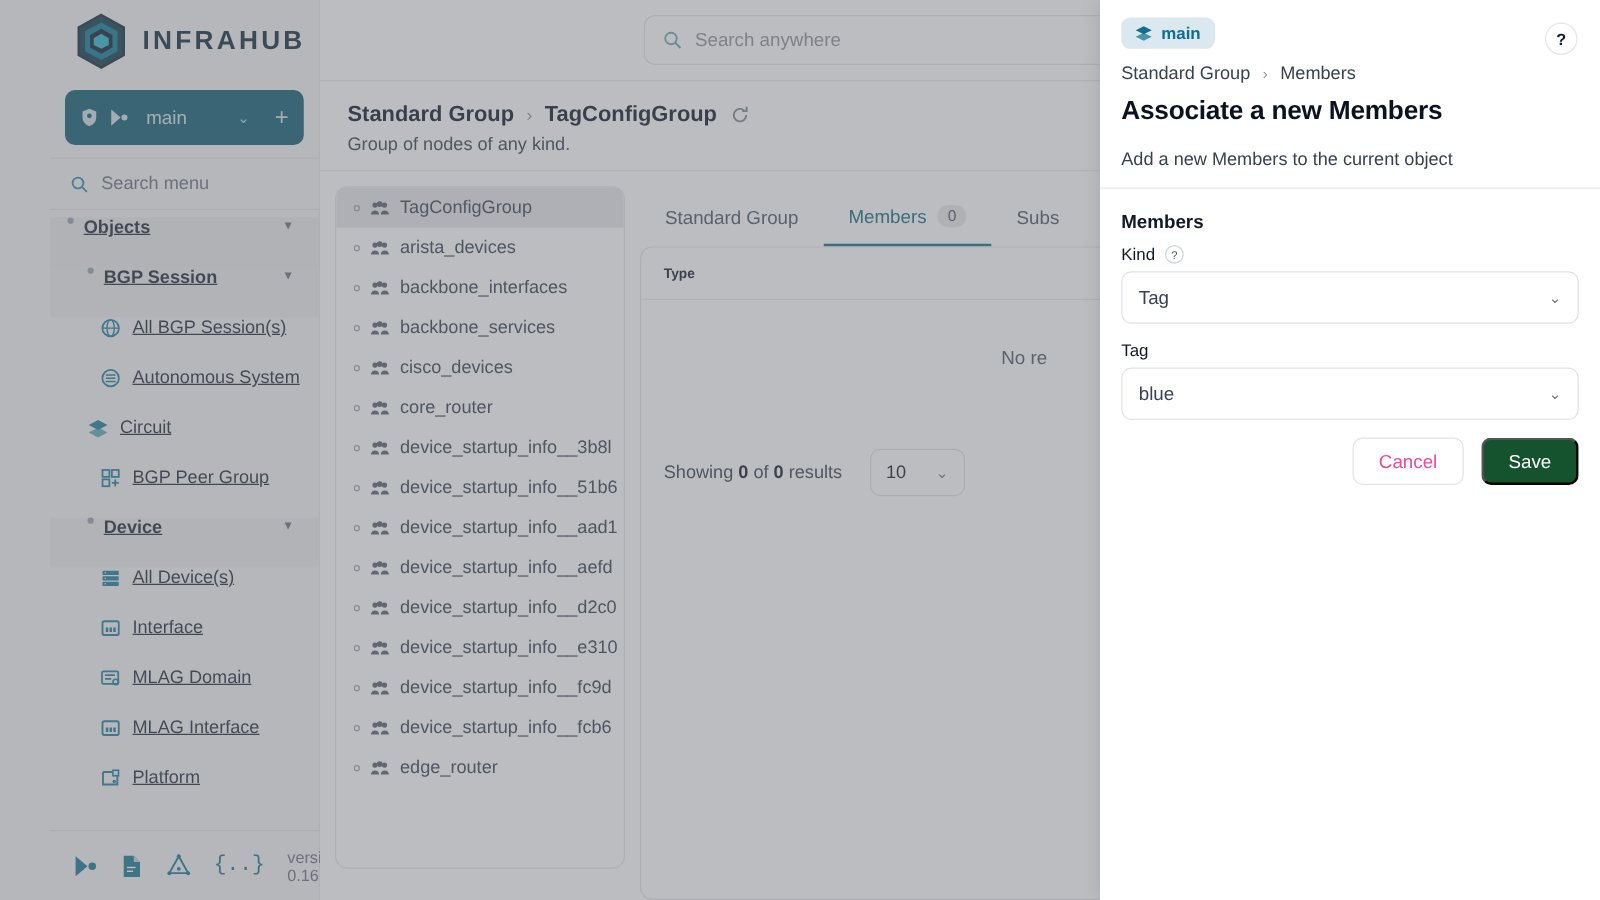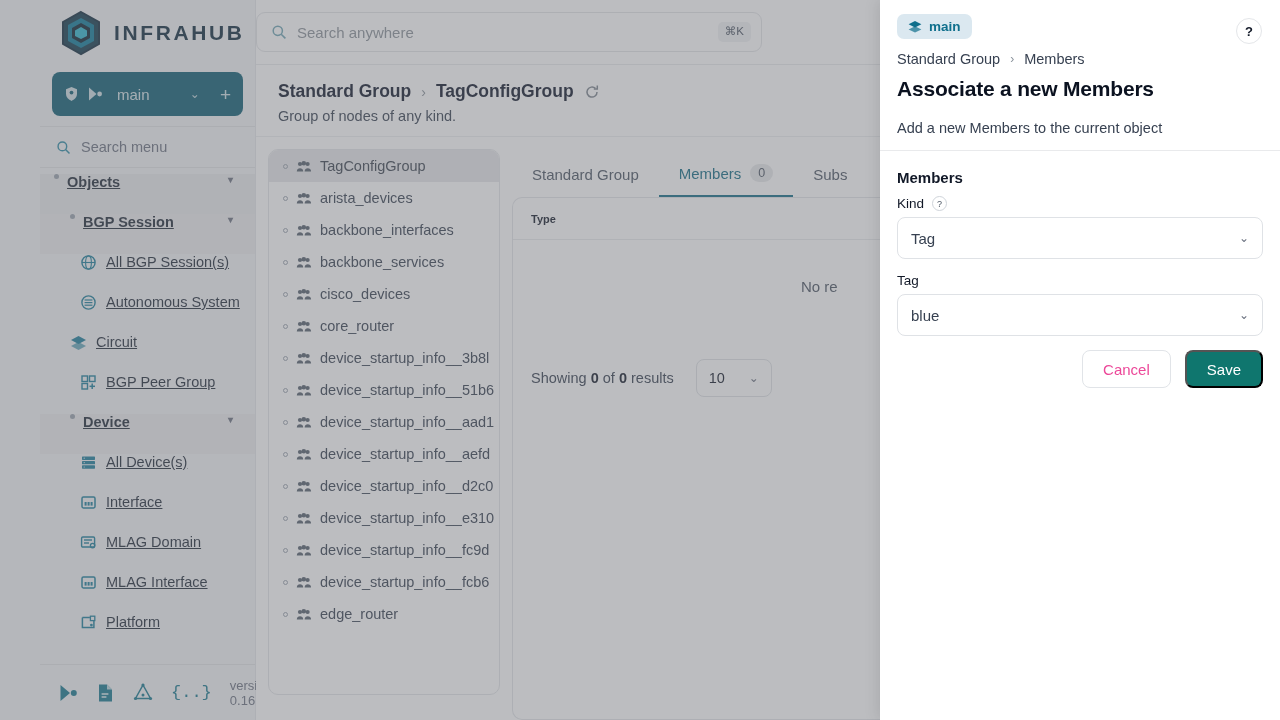--- a/index.html
+++ b/index.html
@@ -56,21 +56,21 @@
   .nav-ico { width: 17px; height: 17px; margin-right: 9px; flex: 0 0 17px; display:inline-block; }
 
   .side-footer {
     height: 56px; border-top: 1px solid #e1e3e6;
     display: flex; align-items: center; gap: 18px; padding: 0 18px;
   }
   .side-footer .ver { margin-left: auto; font-size: 13px; color: #6b7280; }
 
   
   .main { flex: 1; display: flex; flex-direction: column; min-width: 0; background: #ffffff; }
-  .topbar { height: 65px; display: flex; align-items: center; border-bottom: 1px solid #e9eaec; }
+  .topbar { height: 65px; display: flex; align-items: center; justify-content: center; border-bottom: 1px solid #e9eaec; }
   .searchbar {
     width: 506px; height: 40px; border: 1px solid #e3e5e8; border-radius: 9px;
     display: flex; align-items: center; padding: 0 10px 0 14px; gap: 10px; background: #fff;
   }
   .searchbar .ph { flex: 1; font-size: 15px; color: #8b9299; }
   .kbd {
     font-size: 11.5px; color: #4b5563; background: #f1f2f4; border-radius: 5px;
     padding: 4px 7px; line-height: 1;
   }
 
@@ -154,21 +154,21 @@
   .select {
     height: 42px; border: 1px solid #dfe2e6; border-radius: 8px; background: #fff;
     display: flex; align-items: center; justify-content: space-between;
     padding: 0 13px; font-size: 15px; color: #374151; margin-bottom: 14px;
   }
   .chev { color: #6b7280; font-size: 12px; }
   .actions { display: flex; justify-content: flex-end; gap: 14px; margin-top: 12px; }
   .btn { height: 38px; border-radius: 8px; display: flex; align-items: center; justify-content: center;
          font-size: 15px; padding: 0 20px; }
   .btn-cancel { background: #fff; border: 1px solid #e1e4e8; color: #ec4899; margin-left: 40px; }
-  .btn-save { background: #0f766e; color: #fff; font-weight: 400; }
+  .btn-save { background: #14532d; color: #fff; font-weight: 400; }
 
   svg { display: block; }
 </style>
 </head>
 <body>
 
 <div id="app">
 
   <div id="underlay">
 

